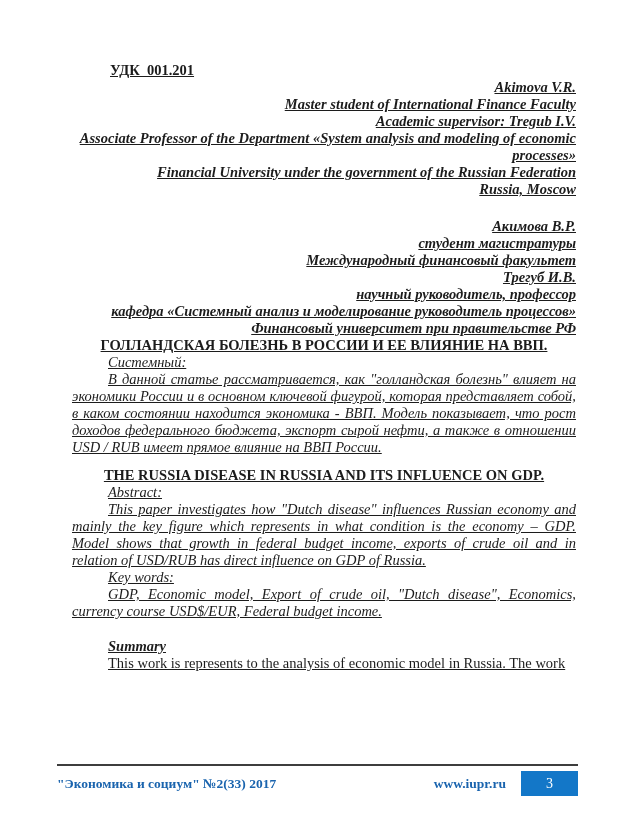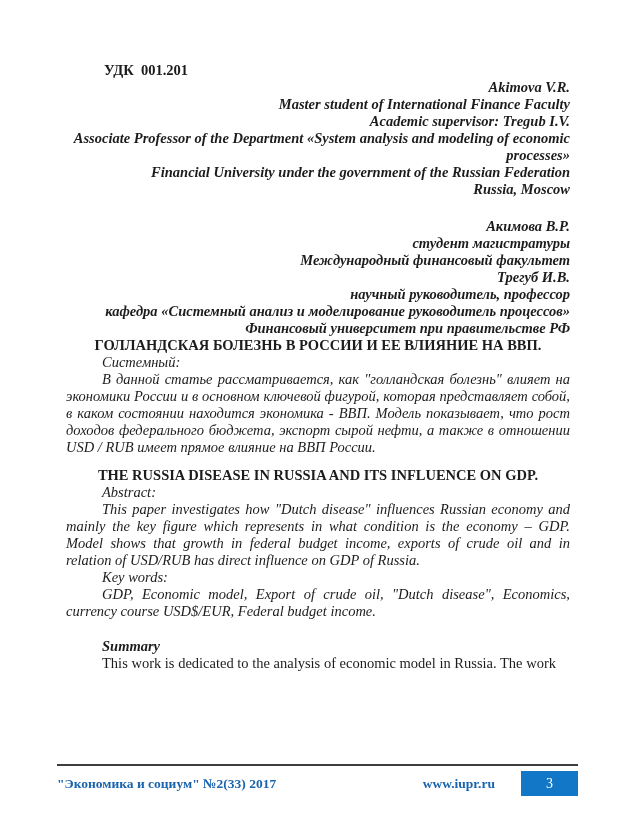--- a/index.html
+++ b/index.html
@@ -14,22 +14,23 @@
     background: #ffffff;
     font-family: "Liberation Serif", "DejaVu Serif", serif;
     color: #1c1c1c;
     font-size: 14.5px;
     line-height: 17px;
     overflow: hidden;
   }
   .content {
     position: absolute;
     top: 62px;
-    left: 66px;
+    left: 72px;
     width: 504px;
+    text-decoration: underline;
   }
   p { margin: 0; }
   .udc {
     font-weight: bold;
     padding-left: 38px;
     white-space: pre-wrap;
   }
   .author-block {
     text-align: right;
     font-weight: bold;
@@ -77,21 +78,21 @@
     padding-top: 5px;
     font-weight: bold;
     font-size: 13.5px;
   }
   .footer-journal {
     color: #1a64ae;
   }
   .footer-site {
     margin-left: auto;
     color: #1a64ae;
-    margin-right: 26px;
+    margin-right: 15px;
   }
   .footer-pagebox {
     width: 57px;
     height: 25px;
     background: #1377c8;
     color: #ffffff;
     display: flex;
     align-items: center;
     justify-content: center;
     font-weight: normal;
@@ -131,21 +132,21 @@
     <p class="para">В данной статье рассматривается, как "голландская болезнь" влияет на экономики России и в основном ключевой фигурой, которая представляет собой, в каком состоянии находится экономика - ВВП. Модель показывает, что рост доходов федерального бюджета, экспорт сырой нефти, а также в отношении USD / RUB имеет прямое влияние на ВВП России.</p>
 
     <p class="doc-title en">THE RUSSIA DISEASE IN RUSSIA AND ITS INFLUENCE ON GDP.</p>
 
     <p class="label">Abstract:</p>
     <p class="para">This paper investigates how "Dutch disease" influences Russian economy and mainly the key figure which represents in what condition is the economy – GDP. Model shows that growth in federal budget income, exports of crude oil and in relation of USD/RUB has direct influence on GDP of Russia.</p>
     <p class="label">Key words:</p>
     <p class="para">GDP, Economic model, Export of crude oil, "Dutch disease", Economics, currency course USD$/EUR, Federal budget income.</p>
 
     <p class="summary-label">Summary</p>
-    <p class="summary-text">This work is dedicated to the analysis of economic model in Russia. The work</p>
+    <p class="summary-text">This work is represents to the analysis of economic model in Russia. The work</p>
 
   </div>
 
   <div class="footer">
     <div class="footer-row">
       <span class="footer-journal">"Экономика и социум" №2(33) 2017</span>
       <span class="footer-site">www.iupr.ru</span>
       <span class="footer-pagebox">3</span>
     </div>
   </div>

